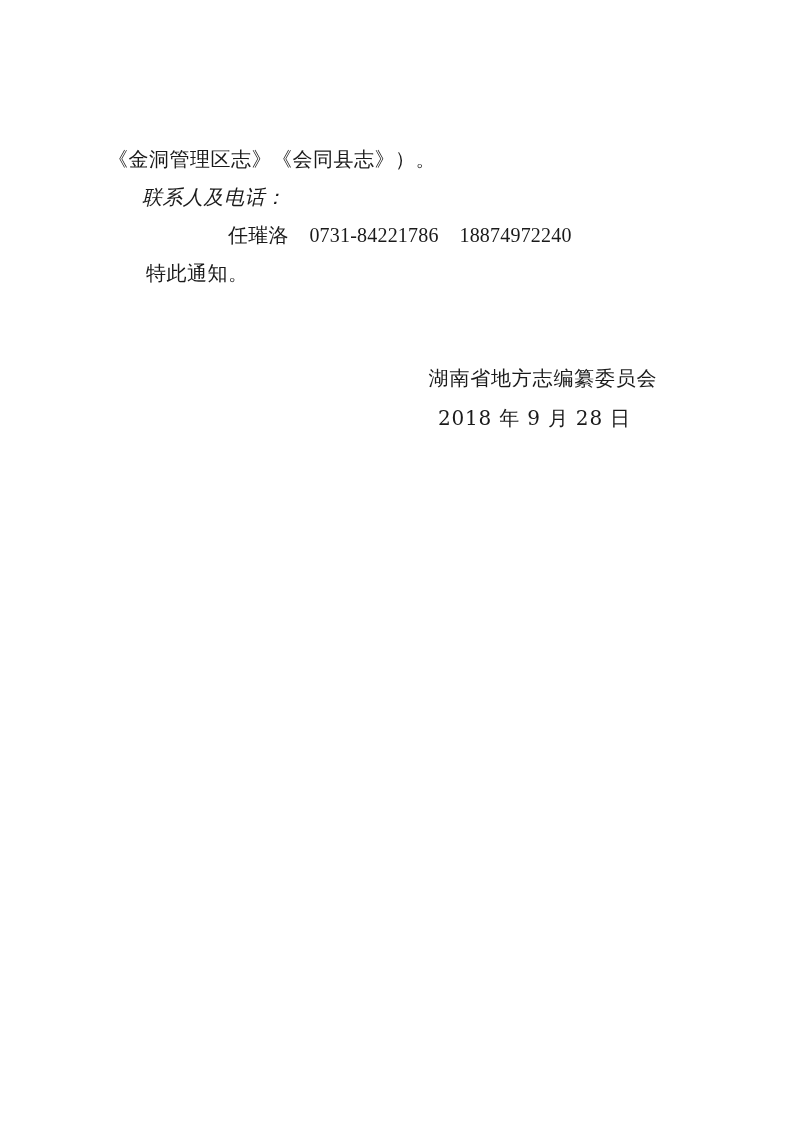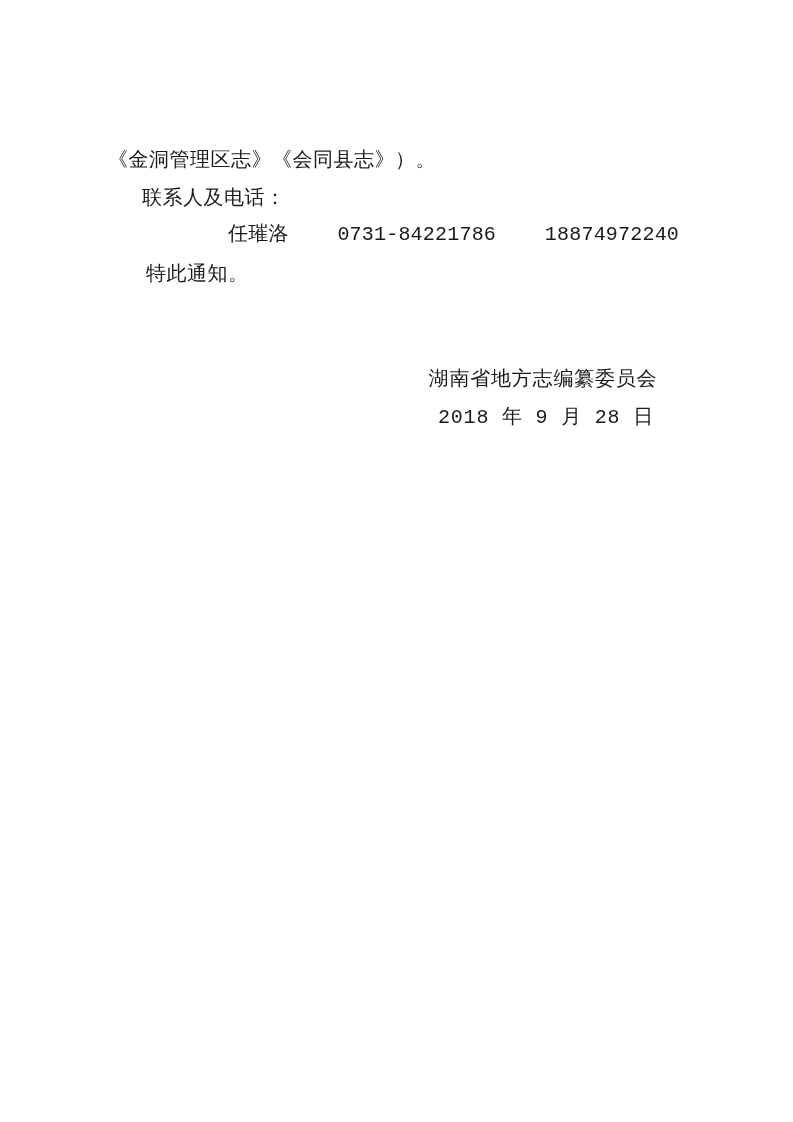--- a/index.html
+++ b/index.html
@@ -31,29 +31,30 @@
     width: 580px;
   }
   .line {
     font-size: 20px;
     line-height: 38px;
     white-space: pre;
     letter-spacing: 0.5px;
   }
   .indent-1 {
     padding-left: 34px;
+    font-style: italic;
   }
   .indent-2 {
     padding-left: 38px;
   }
   .indent-names {
     padding-left: 120px;
   }
   .mono-num {
-    font-family: Liberation Mono, monospace;
+    font-family: Liberation Serif, serif;
     letter-spacing: 0.2px;
   }
   .spacer-block {
     height: 66px;
   }
   .signature {
     text-align: center;
     padding-left: 290px;
   }
   .sig-line {
@@ -61,21 +62,20 @@
     line-height: 40px;
     white-space: pre;
     letter-spacing: 0.8px;
   }
   .sig-date {
     font-size: 20px;
     line-height: 40px;
     white-space: pre;
     padding-left: 330px;
     letter-spacing: 0.8px;
-    font-family: Liberation Mono, monospace;
   }
 </style>
 </head>
 <body>
 
 <div class="page">
   <div class="doc-body">
 
     <div class="line">《金洞管理区志》《会同县志》）。</div>
 

